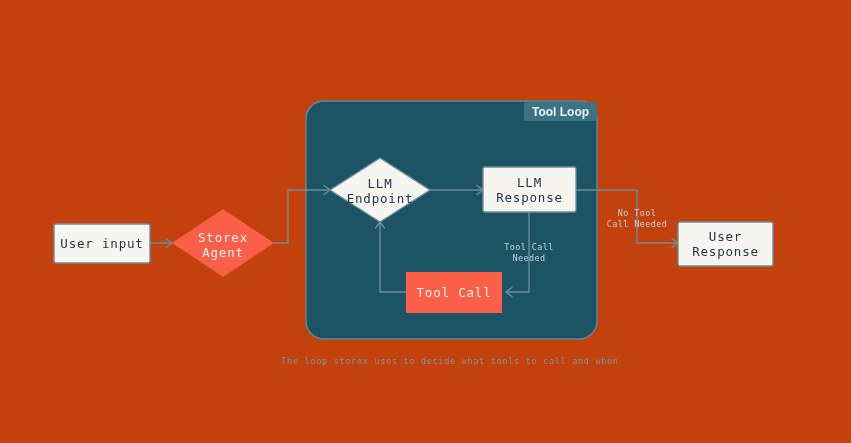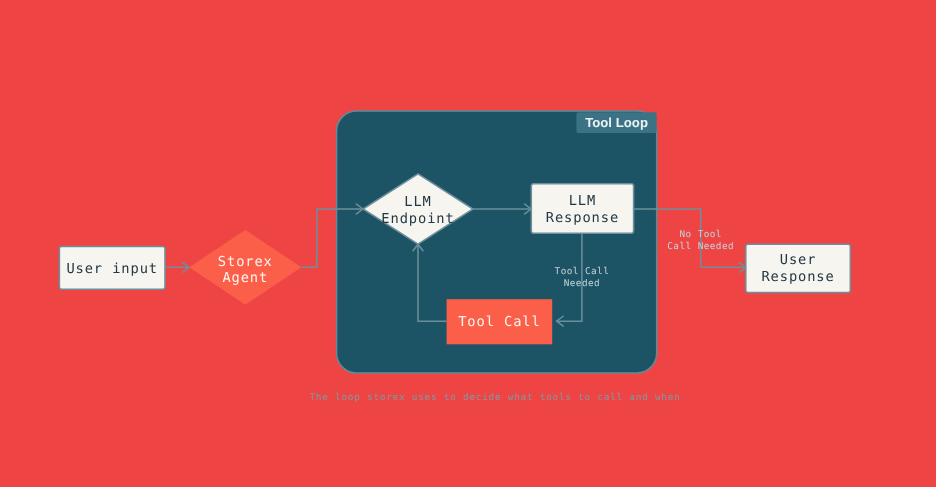--- a/index.html
+++ b/index.html
@@ -4,21 +4,21 @@
 <style>
   html, body {
     margin: 0;
     padding: 0;
     background: #1e2f38;
   }
   #canvas {
     position: relative;
     width: 851px;
     height: 443px;
-    background: #ef4444;
+    background: #c2410c;
     overflow: hidden;
     font-family: "DejaVu Sans Mono", monospace;
   }
   svg.layer {
     position: absolute;
     left: 0;
     top: 0;
     width: 851px;
     height: 443px;
   }

